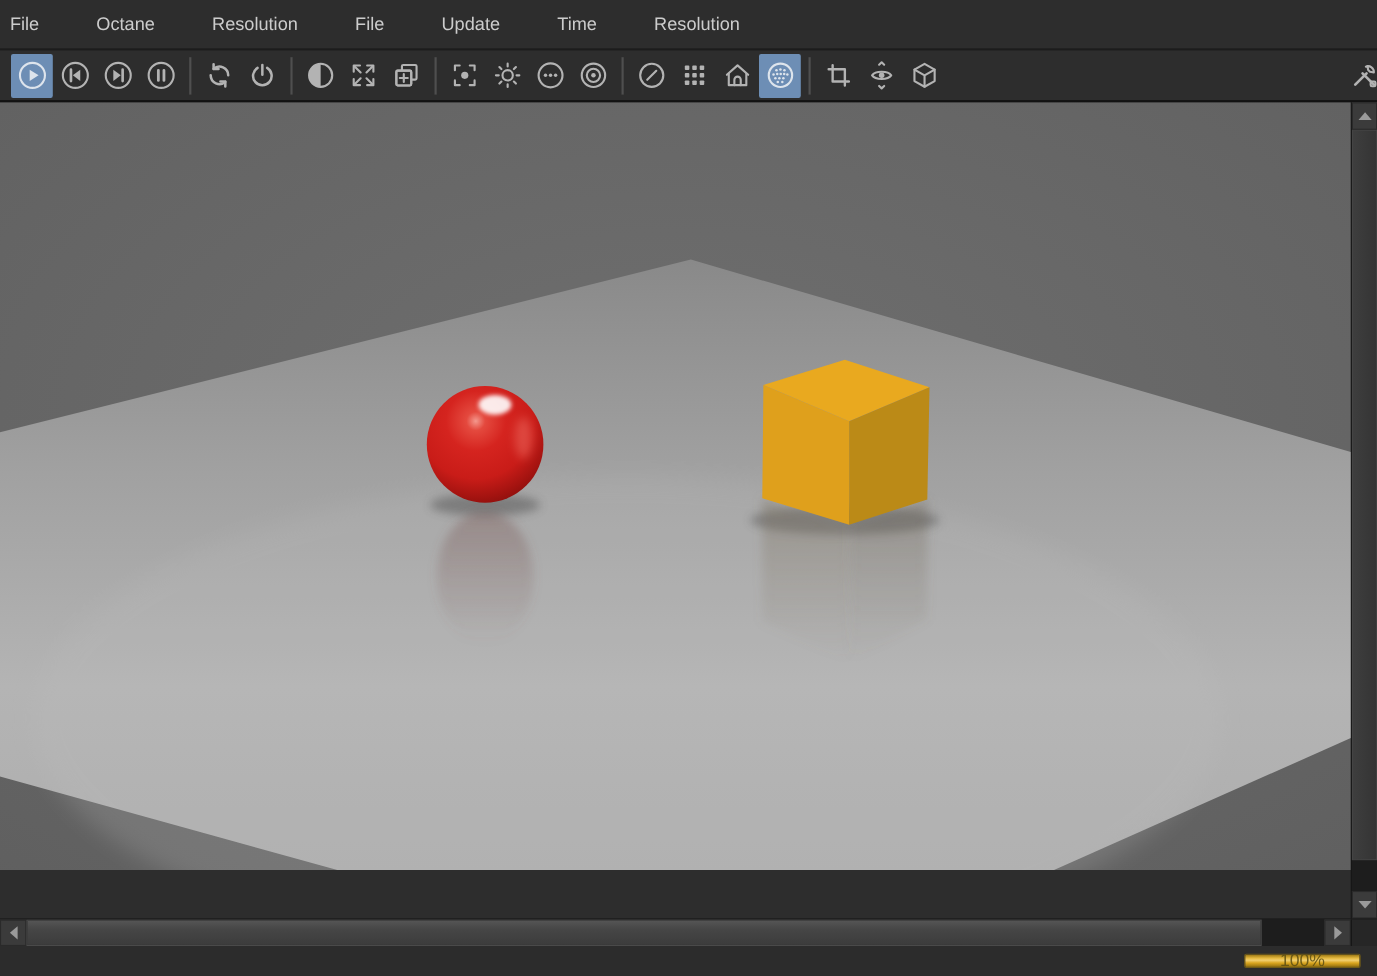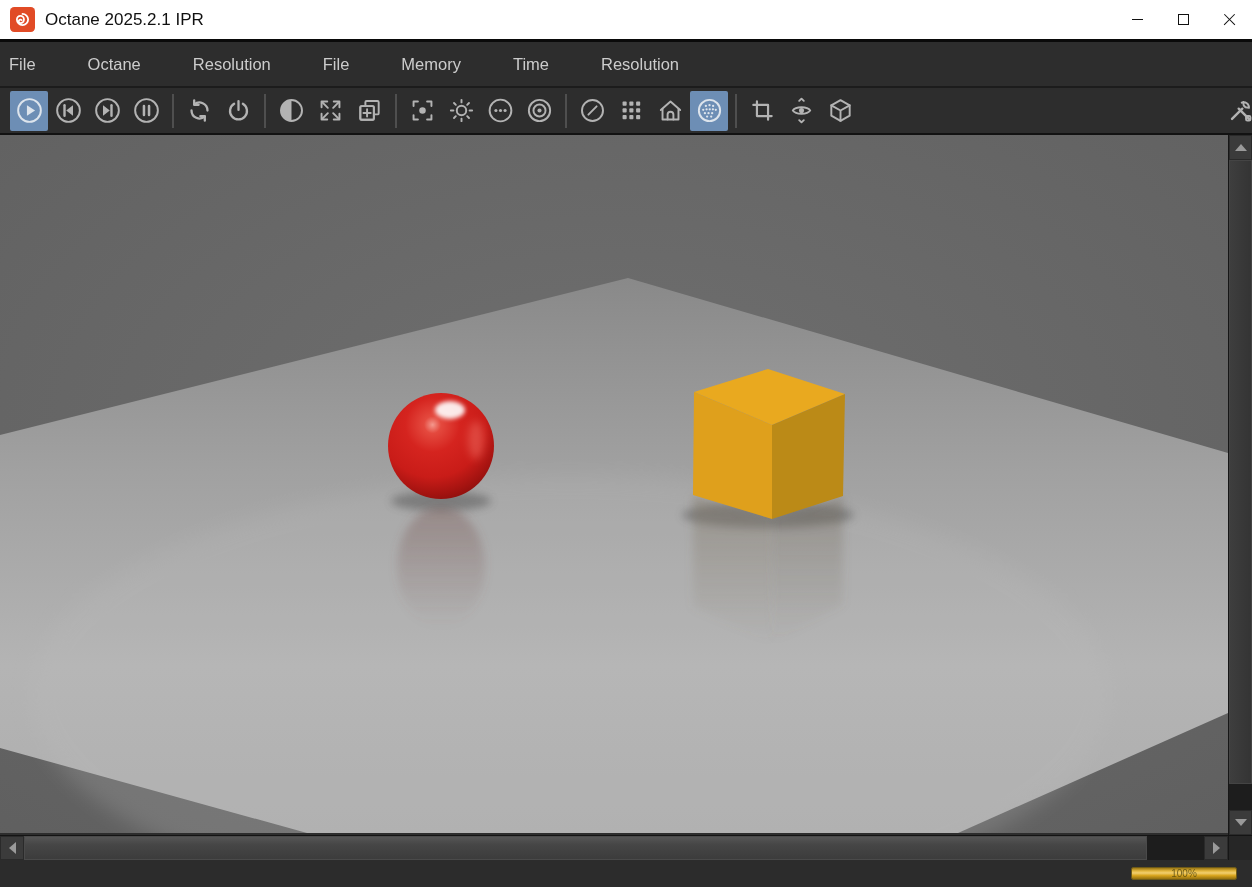--- a/index.html
+++ b/index.html
@@ -71,54 +71,34 @@
 
   
   .statusbar { height:27px; background:#2c2c2c; display:flex; align-items:center;
     padding:0 8px; flex:0 0 auto; position:relative; }
   .status-text { color:#c9c9c9; font-size:15px; white-space:nowrap; }
   .progress { position:absolute; right:15px; top:7px; width:106px; height:13px;
     border-radius:2px; border:1px solid #6e5a18; overflow:hidden; }
   .progress-fill { width:100%; height:100%;
     background:linear-gradient(180deg,#9c7714 0%,#e5b93f 28%,#f1cf70 45%,#d9a51e 68%,#93700f 100%);
     display:flex; align-items:center; justify-content:center; }
-  .progress-fill span { font-size:10px; color:#5c4e12; opacity:.85; line-height:12px; }
+  .progress-fill span { font-size:16px; color:#5c4e12; opacity:.85; line-height:12px; }
 </style>
 </head>
 <body>
 
 <div class="app">
 
-  <div class="titlebar">
-    <div class="logo">
-      <svg width="25" height="25" viewBox="0 0 24 24">
-        <rect x="0" y="0" width="24" height="24" rx="4" fill="#e14b26"></rect>
-        <path d="M12 6.6a5.4 5.4 0 1 1-5.4 5.4 3.4 3.4 0 1 1 3.4 3.4 1.6 1.6 0 1 1 1.2-2.7" stroke="#ffffff" stroke-width="1.7" fill="none" stroke-linecap="round"></path>
-      </svg>
-    </div>
-    <div class="title">Octane 2025.2.1 IPR</div>
-    <div class="winbtns">
-      <div class="winbtn">
-        <span class="min-glyph"></span>
-      </div>
-      <div class="winbtn">
-        <span class="max-glyph"></span>
-      </div>
-      <div class="winbtn">
-        <span class="close-glyph"></span>
-      </div>
-    </div>
-  </div>
 
   <div class="menubar">
     <span class="menu-item">File</span>
     <span class="menu-item">Octane</span>
     <span class="menu-item">Resolution</span>
     <span class="menu-item">File</span>
-    <span class="menu-item">Memory</span>
+    <span class="menu-item">Update</span>
     <span class="menu-item">Time</span>
     <span class="menu-item">Resolution</span>
   </div>
 
   <div class="toolbar">
     <div class="tb sel">
       <svg viewBox="0 0 24 24">
           <circle cx="12" cy="12" r="9.4"></circle>
           <path class="f" d="M9.9 7.7 16.6 12 9.9 16.3Z"></path>
         </svg>

